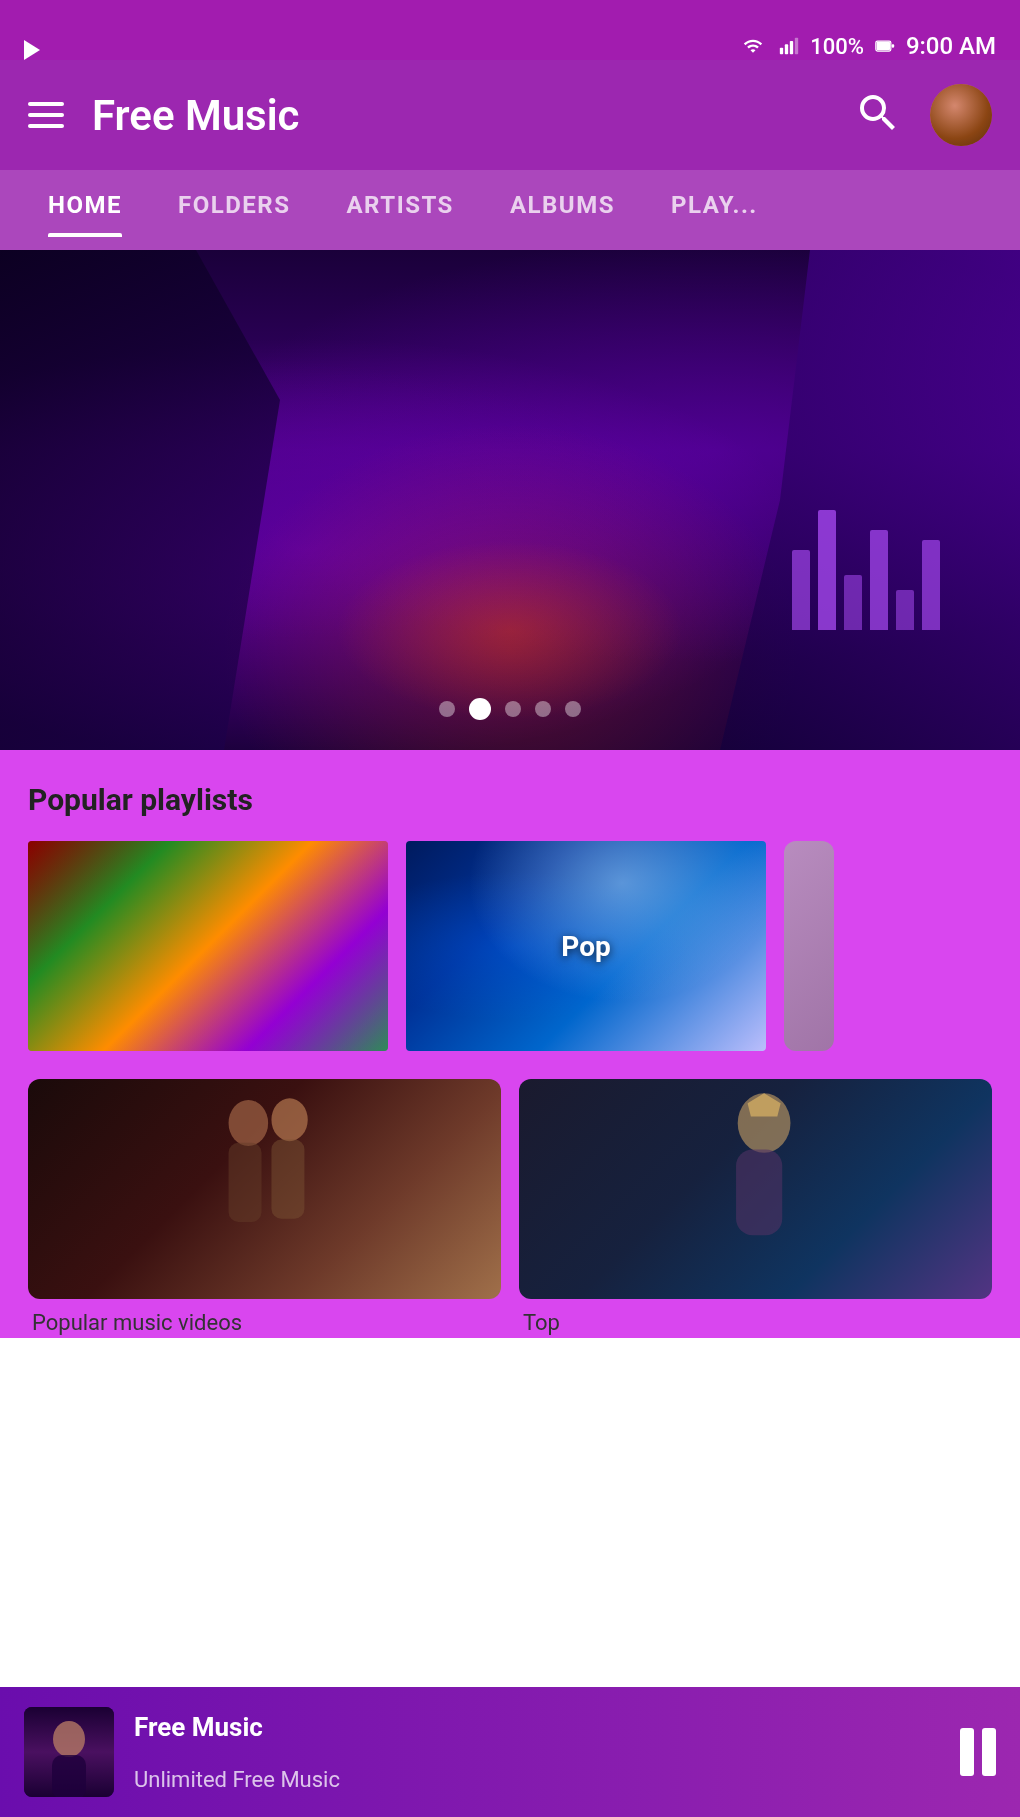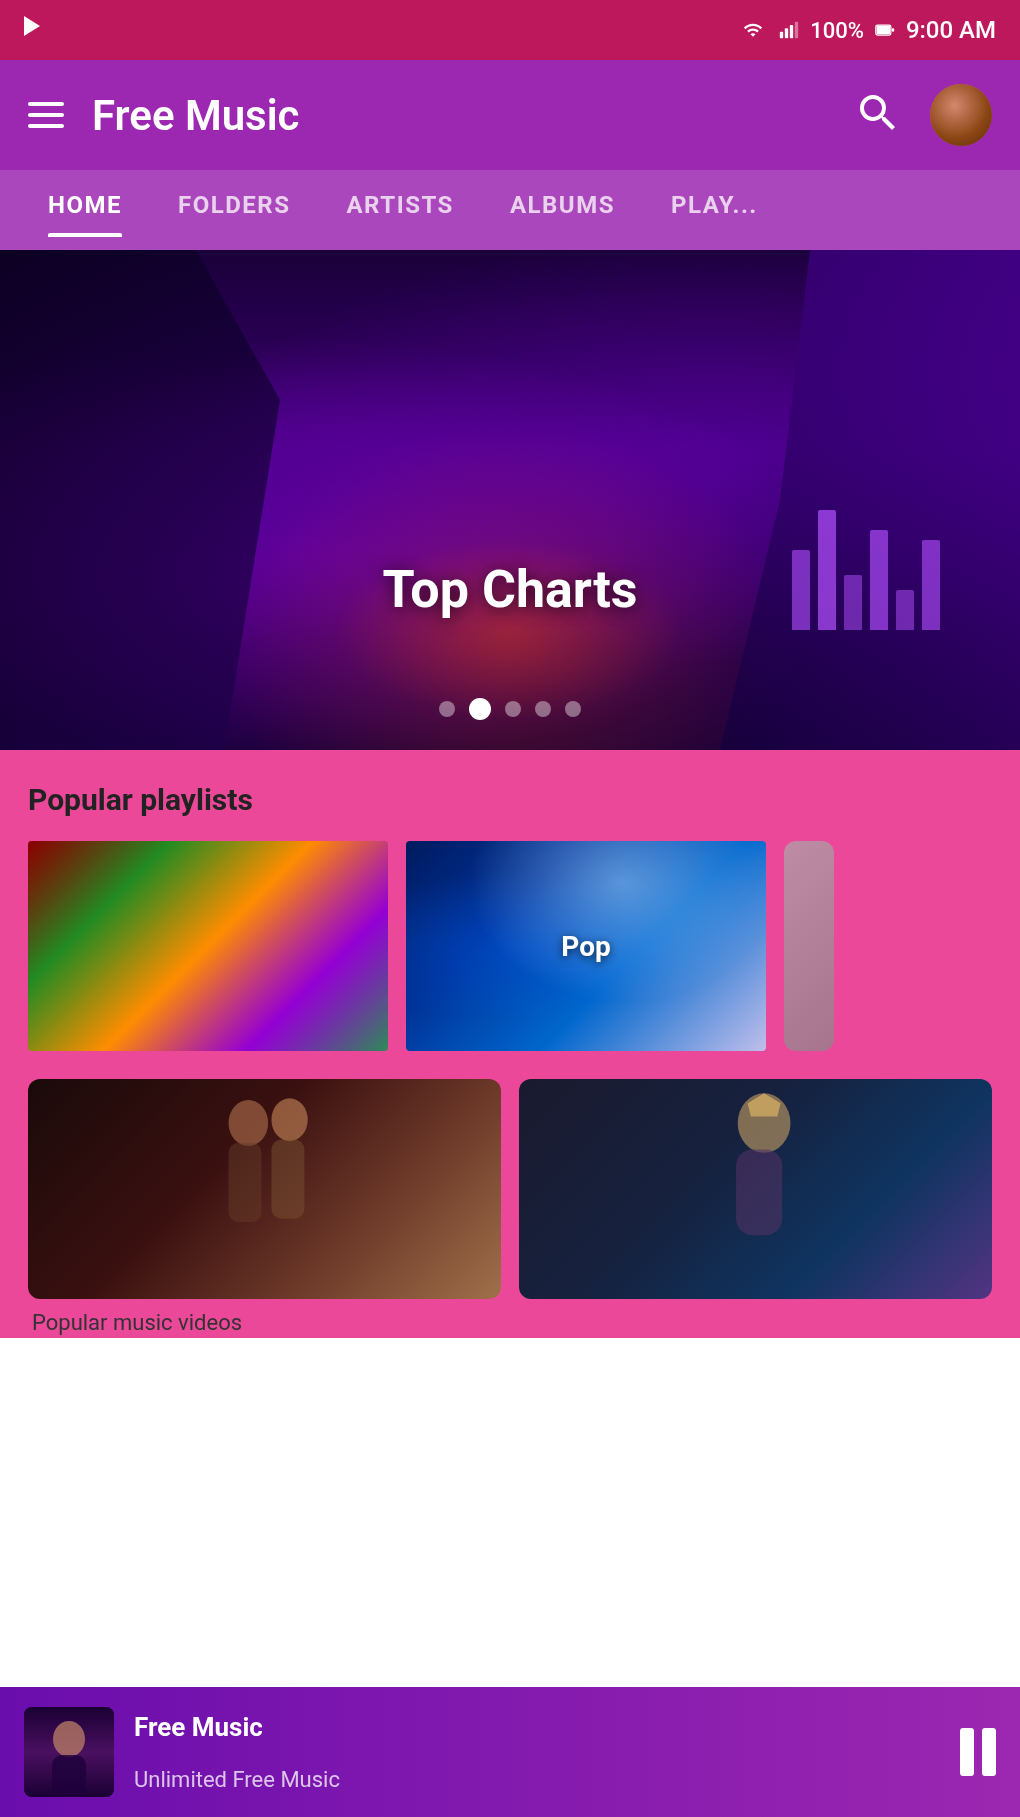--- a/index.html
+++ b/index.html
@@ -8,25 +8,25 @@
       min-height: 1817px;
       font-family: 'Roboto', Arial, sans-serif;
       background: #fff;
       overflow-x: hidden;
     }
 
     
     .status-bar {
       width: 100%;
       height: 60px;
-      background: #be185d;
-      display: flex;
-      align-items: flex-start;
+      background: #a21caf;
+      display: flex;
+      align-items: flex-end;
       justify-content: space-between;
-      padding: 16px 24px;
+      padding: 0 24px;
     }
     .status-bar-left {
       display: flex;
       align-items: center;
     }
     .play-icon {
       width: 0;
       height: 0;
       border-top: 10px solid transparent;
       border-bottom: 10px solid transparent;
@@ -193,21 +193,21 @@
     }
     .dot.active {
       width: 22px;
       height: 22px;
       background: white;
     }
 
     
     .section {
       padding: 32px 28px 0 28px;
-      background: #ec4899;
+      background: #d946ef;
     }
     .section-title {
       font-size: 30px;
       font-weight: 700;
       color: #222;
       margin-bottom: 24px;
     }
 
     
     .playlist-row-large {
@@ -430,21 +430,20 @@
 
   <div style="position:absolute;right:80px;bottom:120px;display:flex;gap:8px;align-items:flex-end;">
     <div style="width:18px;height:80px;background:rgba(180,80,255,0.6);border-radius:2px 2px 0 0;"></div>
     <div style="width:18px;height:120px;background:rgba(180,80,255,0.7);border-radius:2px 2px 0 0;"></div>
     <div style="width:18px;height:55px;background:rgba(180,80,255,0.5);border-radius:2px 2px 0 0;"></div>
     <div style="width:18px;height:100px;background:rgba(180,80,255,0.65);border-radius:2px 2px 0 0;"></div>
     <div style="width:18px;height:40px;background:rgba(180,80,255,0.5);border-radius:2px 2px 0 0;"></div>
     <div style="width:18px;height:90px;background:rgba(180,80,255,0.6);border-radius:2px 2px 0 0;"></div>
   </div>
 
-  <span class="hero-title">Top Charts</span>
 
   <div class="hero-dots">
     <div class="dot"></div>
     <div class="dot active"></div>
     <div class="dot"></div>
     <div class="dot"></div>
     <div class="dot"></div>
   </div>
 </div>
 
@@ -492,20 +491,21 @@
         <div class="person-silhouette">
 
           <svg width="90%" height="90%" viewBox="0 0 100 120">
             <ellipse cx="55" cy="20" rx="16" ry="18" fill="rgba(200,160,100,0.6)"></ellipse>
             <rect x="38" y="36" width="28" height="52" rx="10" fill="rgba(80,50,100,0.6)"></rect>
 
             <polygon points="45,8 55,2 65,8 63,16 47,16" fill="rgba(220,180,100,0.7)"></polygon>
           </svg>
         </div>
       </div>
+      <span class="card-label-small">Top</span>
     </div>
   </div>
 </div>
 
 <div style="height:160px;"></div>
 
 <div class="now-playing">
   <div class="now-playing-thumb">
 
     <div style="width:100%;height:100%;background:linear-gradient(180deg,#1a0033 0%,#4a1060 50%,#1a0033 100%);display:flex;align-items:flex-end;justify-content:center;overflow:hidden;">

